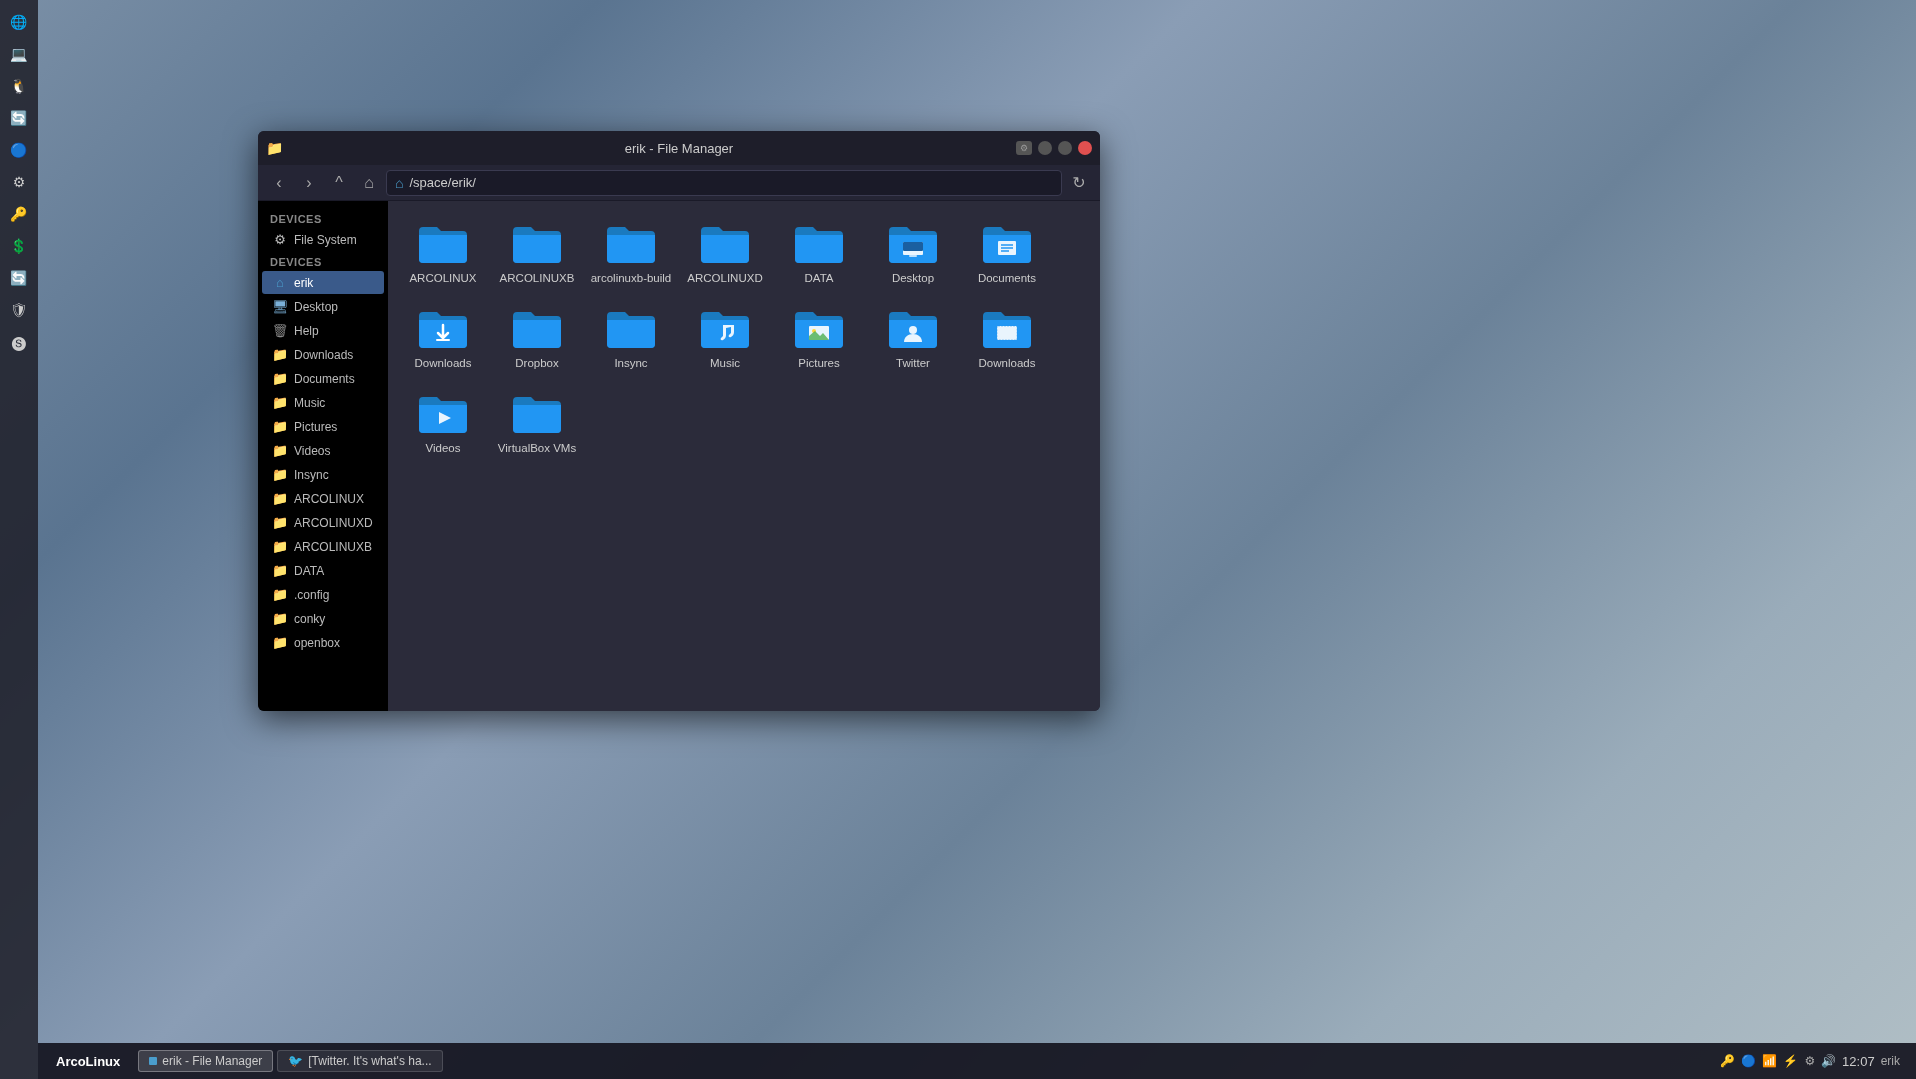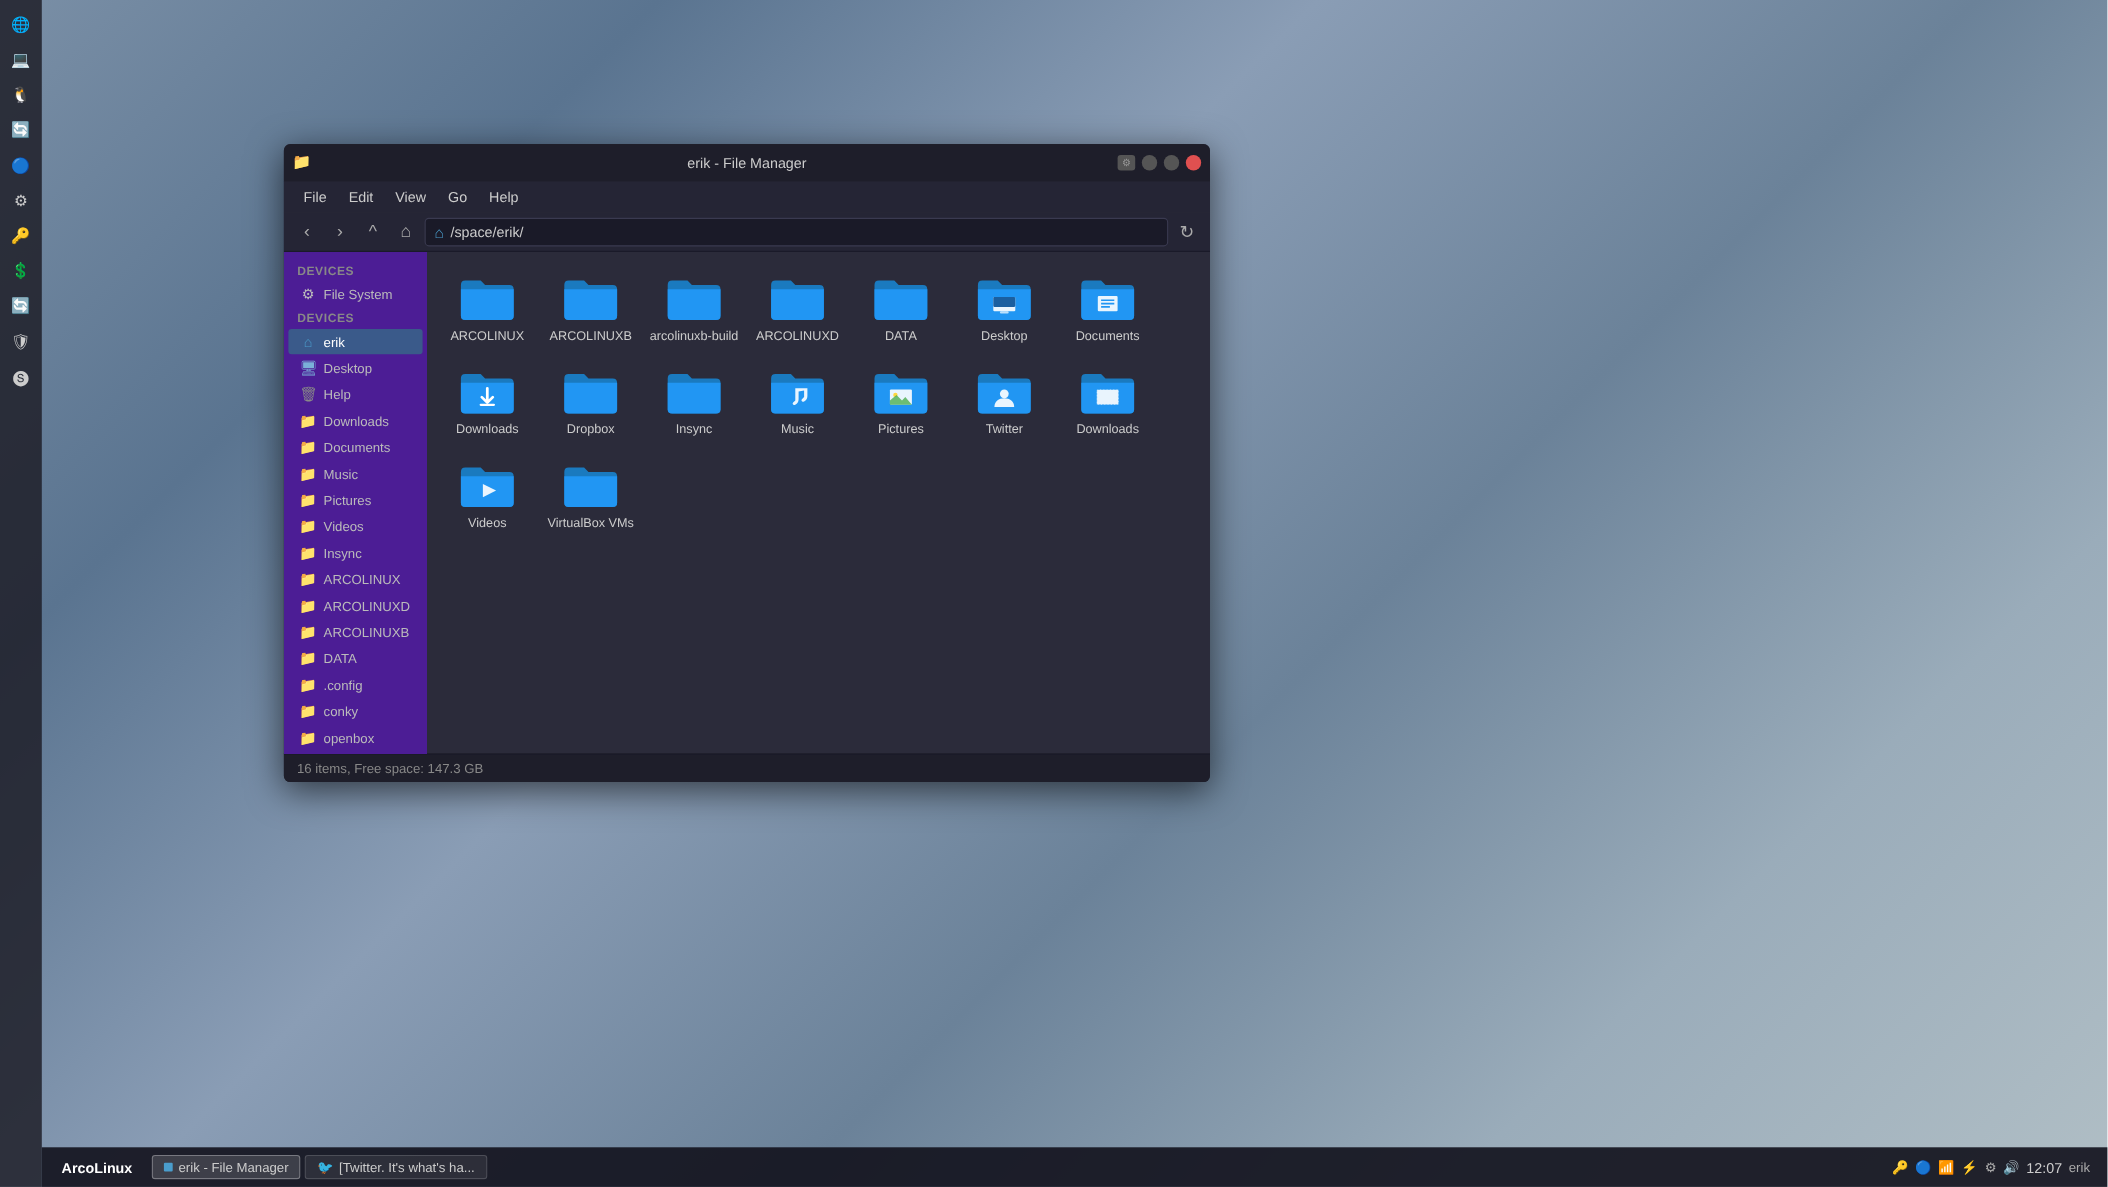--- a/index.html
+++ b/index.html
@@ -175,21 +175,21 @@
     
     .main-content {
       display: flex;
       flex: 1;
       overflow: hidden;
     }
 
     
     .sidebar {
       width: 130px;
-      background: #4c1d95;
+      background: #000000;
       overflow-y: auto;
       flex-shrink: 0;
       padding: 8px 0;
     }
     .sidebar::-webkit-scrollbar { width: 4px; }
     .sidebar::-webkit-scrollbar-track { background: transparent; }
     .sidebar::-webkit-scrollbar-thumb { background: #555; border-radius: 2px; }
 
     .sidebar-section-header {
       color: #888;
@@ -378,27 +378,20 @@
     </div>
     <span class="title-bar-title">erik - File Manager</span>
     <div class="title-bar-controls">
       <div class="title-btn settings">⚙</div>
       <div class="title-btn minimize"></div>
       <div class="title-btn maximize"></div>
       <div class="title-btn close"></div>
     </div>
   </div>
 
-  <div class="menu-bar">
-    <span class="menu-item">File</span>
-    <span class="menu-item">Edit</span>
-    <span class="menu-item">View</span>
-    <span class="menu-item">Go</span>
-    <span class="menu-item">Help</span>
-  </div>
 
   <div class="toolbar">
     <button class="nav-btn">‹</button>
     <button class="nav-btn">›</button>
     <button class="nav-btn">^</button>
     <button class="nav-btn">⌂</button>
     <div class="address-bar">
       <span class="home-icon-address">⌂</span>
       <span>/space/erik/</span>
     </div>
@@ -664,23 +657,20 @@
               <path d="M2,14 L50,14 L50,38 Q50,42 46,42 L6,42 Q2,42 2,38 Z" fill="#2196f3"></path>
             </svg>
           </div>
           <span class="file-item-label">VirtualBox VMs</span>
         </div>
 
       </div>
     </div>
   </div>
 
-  <div class="status-bar">
-    <span class="status-text">16 items, Free space: 147.3 GB</span>
-  </div>
 </div>
 
 <div class="taskbar">
   <div class="taskbar-start">ArcoLinux</div>
   <div class="taskbar-items">
     <div class="taskbar-item active">
       <div class="taskbar-dot"></div>
       <span>erik - File Manager</span>
     </div>
     <div class="taskbar-item">

